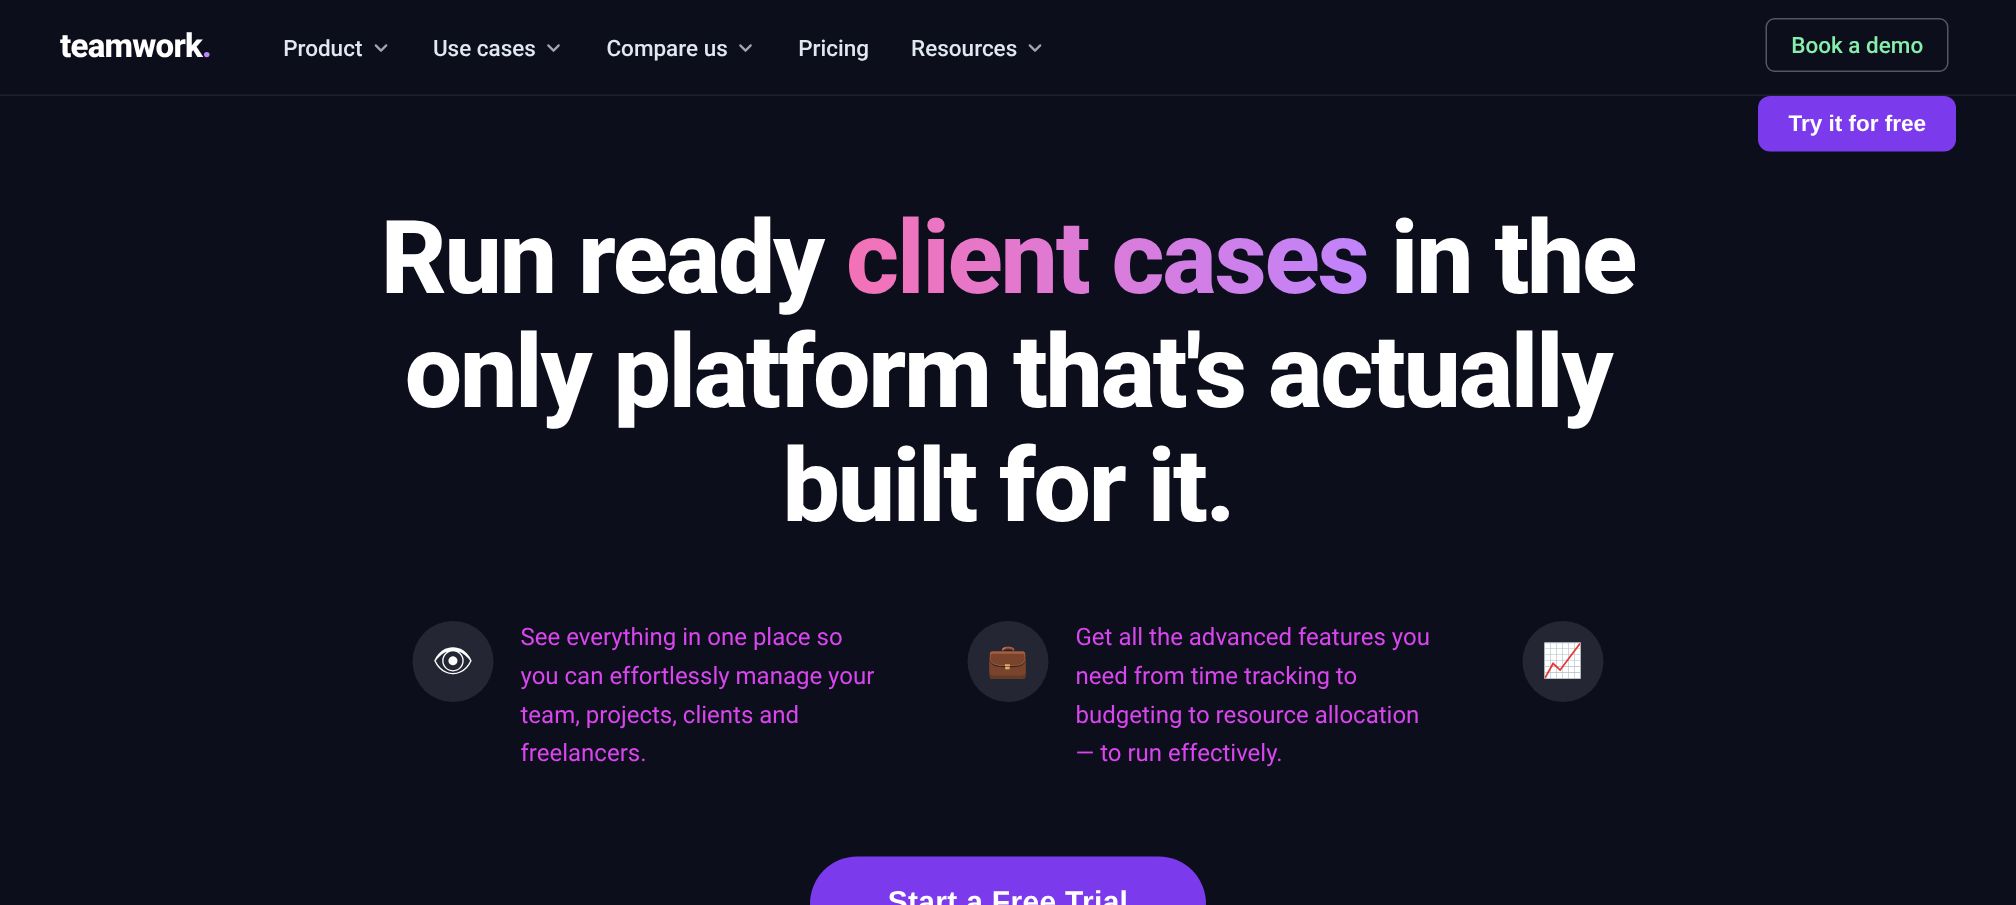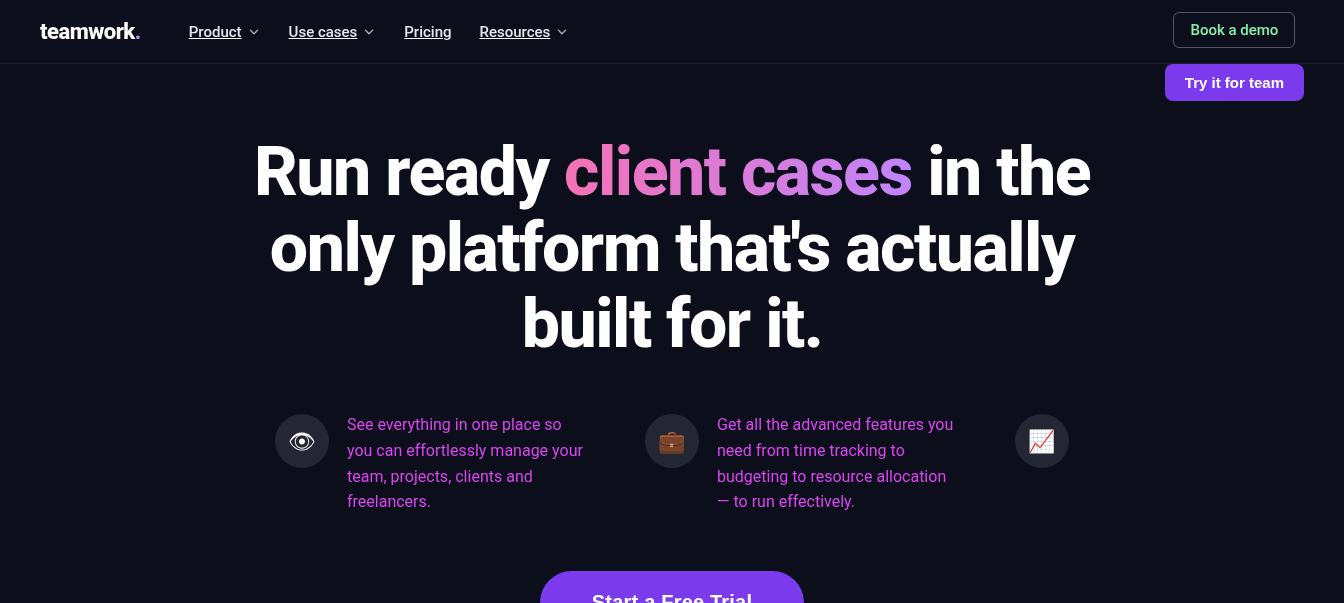--- a/index.html
+++ b/index.html
@@ -38,21 +38,20 @@
       white-space: nowrap;
     }
     .logo-dot {
       color: #c084fc;
     }
 
     .nav-menu {
       display: flex;
       align-items: flex-start;
       gap: 4px;
-      text-decoration: underline;
     }
 
     .nav-item {
       display: flex;
       align-items: center;
       gap: 5px;
       padding: 8px 12px;
       color: #e2e8f0;
       font-size: 15px;
       font-weight: 500;
@@ -196,30 +195,33 @@
       <span>teamwork</span><span class="logo-dot">.</span>
     </div>
     <div class="nav-menu">
 
     <div class="nav-item">Product<svg class="chevron" viewBox="0 0 24 24" fill="none" stroke="currentColor" stroke-width="2.5">
             <path d="M6 9l6 6 6-6" stroke-linecap="round" stroke-linejoin="round"></path>
           </svg></div>
         <div class="nav-item">Use cases<svg class="chevron" viewBox="0 0 24 24" fill="none" stroke="currentColor" stroke-width="2.5">
             <path d="M6 9l6 6 6-6" stroke-linecap="round" stroke-linejoin="round"></path>
           </svg></div>
+        <div class="nav-item">Compare us<svg class="chevron" viewBox="0 0 24 24" fill="none" stroke="currentColor" stroke-width="2.5">
+            <path d="M6 9l6 6 6-6" stroke-linecap="round" stroke-linejoin="round"></path>
+          </svg></div>
         <div class="nav-item">Pricing</div>
         <div class="nav-item">Resources<svg class="chevron" viewBox="0 0 24 24" fill="none" stroke="currentColor" stroke-width="2.5">
             <path d="M6 9l6 6 6-6" stroke-linecap="round" stroke-linejoin="round"></path>
           </svg></div>
       </div>
   </div>
   <div class="nav-right">
     <span class="nav-login">Login</span>
     <span class="nav-book-demo">Book a demo</span>
-    <button class="nav-try-free">Try it for team</button>
+    <button class="nav-try-free">Try it for free</button>
   </div>
 </nav>
 
 <section class="hero">
   <h1 class="hero-title">
     <span>Run ready </span><span class="highlight">client cases</span><span> in the only platform that's actually built for it.</span>
   </h1>
 
   <div class="features">
 

